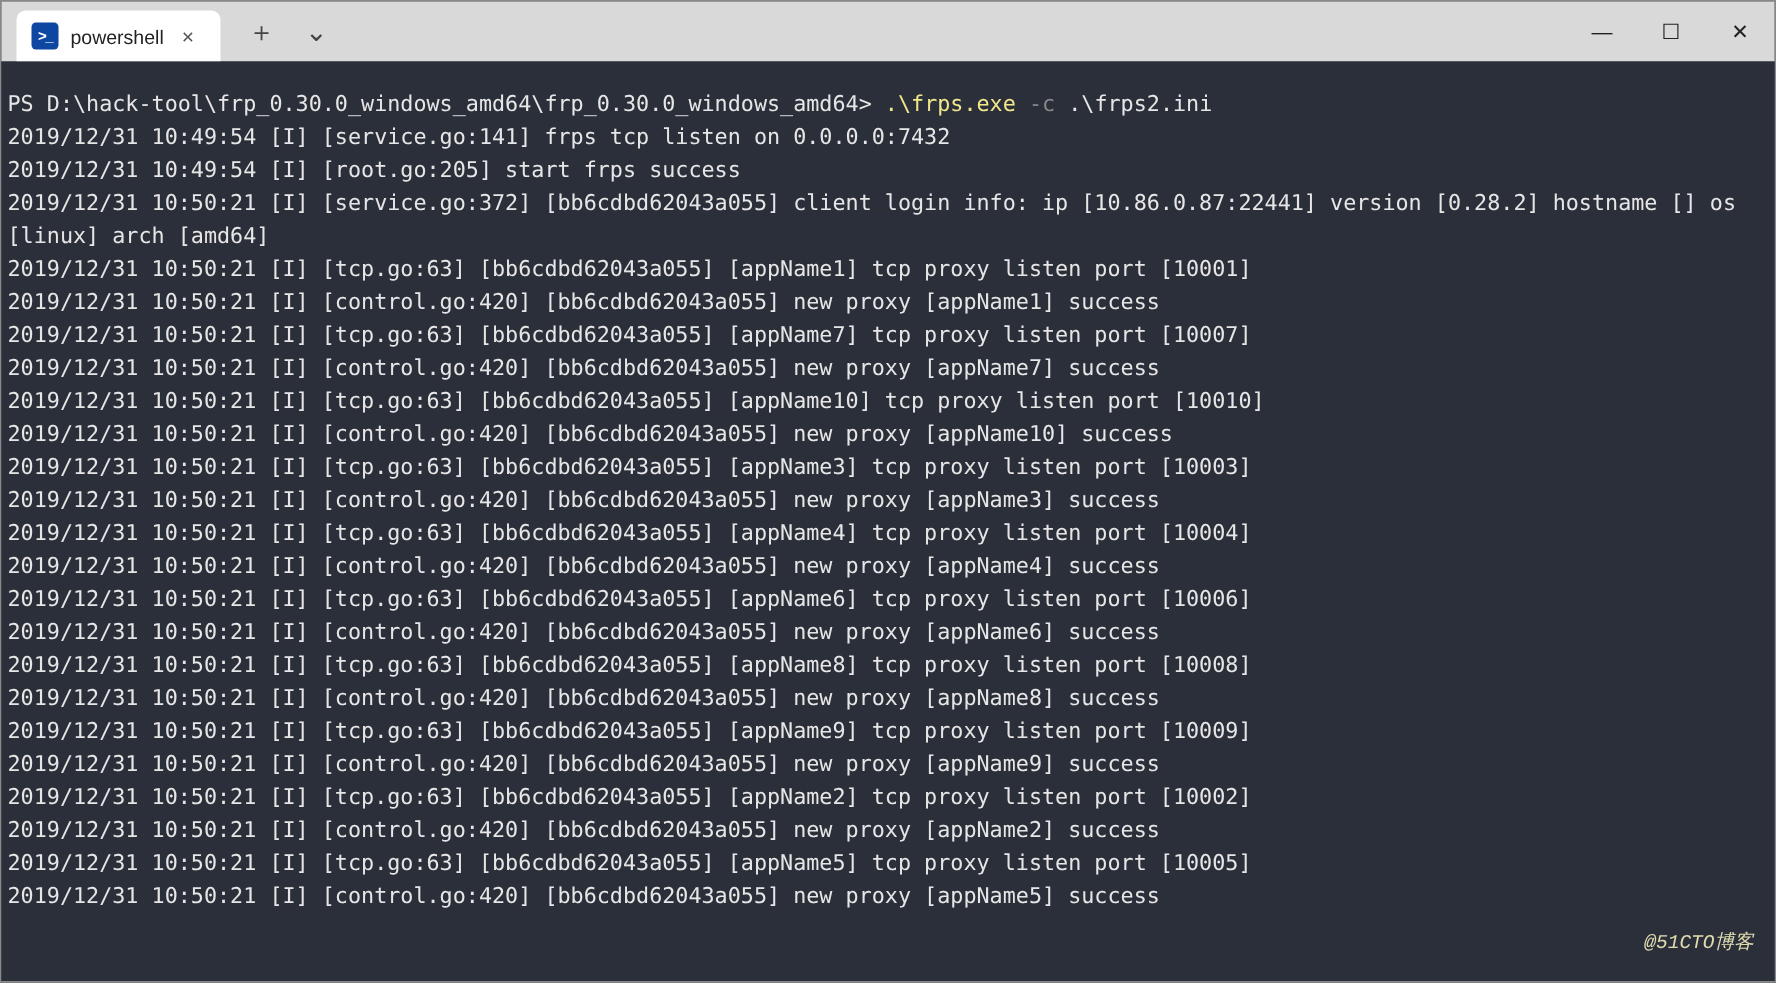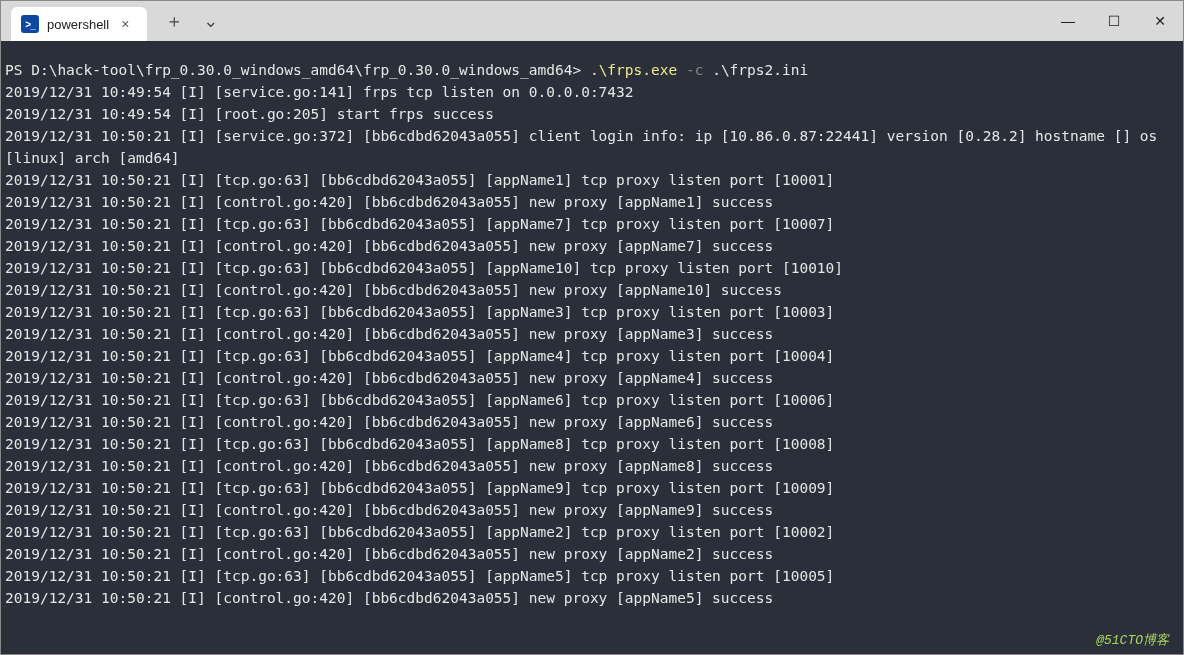--- a/index.html
+++ b/index.html
@@ -16,21 +16,21 @@
   .chev { font-size: 14px; }
   .spacer { flex: 1; }
   .win-controls { display: flex; }
   .win-btn { width: 46px; display: flex; align-items: center; justify-content: center; color: #222; font-size: 14px; cursor: pointer; }
   .terminal { flex: 1; background: #2b2f3a; color: #e6e6e6; font-family: Consolas, "Courier New", monospace; font-size: 14.5px; line-height: 22px; padding: 18px 4px 6px 4px; overflow: hidden; position: relative; }
   .terminal pre { white-space: pre-wrap; word-break: break-all; }
   .prompt-path { color: #e6e6e6; }
   .cmd-yellow { color: #f0e68c; }
   .cmd-gray { color: #888; }
   .cmd-arg { color: #e6e6e6; }
-  .watermark { position: absolute; right: 14px; bottom: 2px; color: #bef264; font-size: 13px; font-style: italic; opacity: .85; }
+  .watermark { position: absolute; right: 14px; bottom: 14px; color: #fef9c3; font-size: 13px; font-style: italic; opacity: .85; }
 </style>
 </head>
 <body>
 
 <div class="window">
 
   <div class="titlebar">
     <div class="tab-strip">
       <div class="tab">
         <span class="ps-icon"></span>

